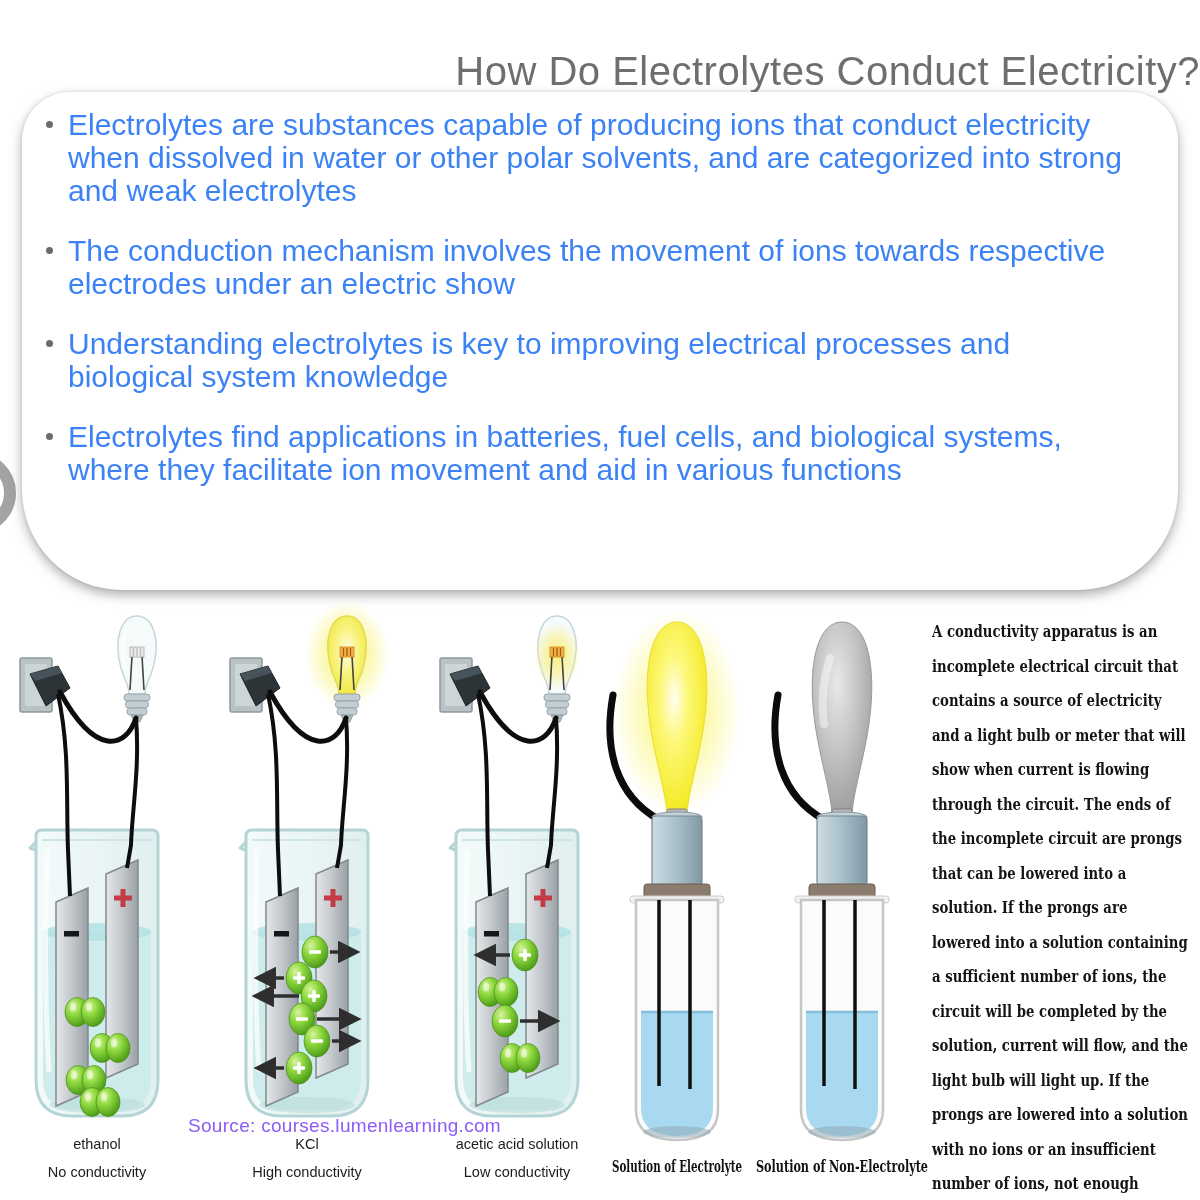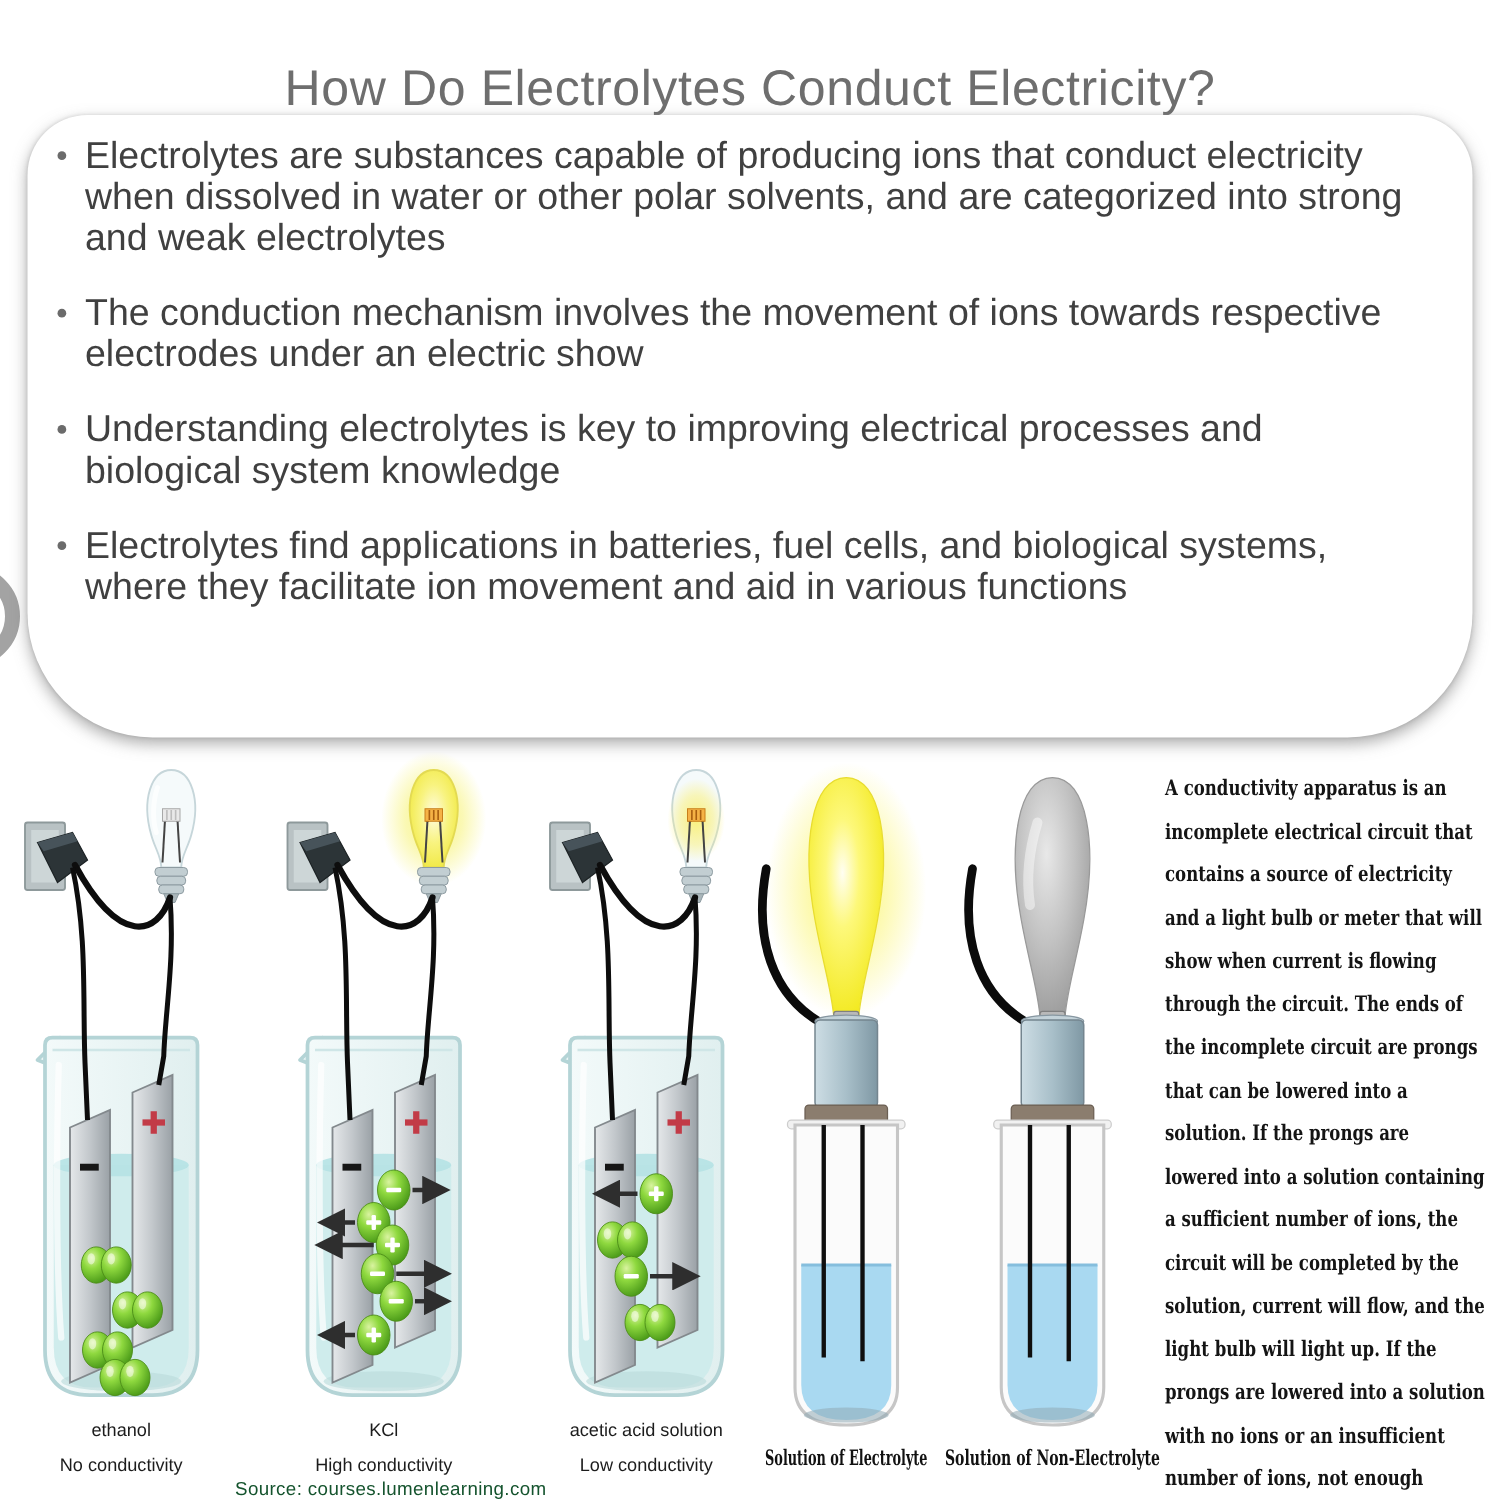--- a/index.html
+++ b/index.html
@@ -1,31 +1,31 @@
 <!DOCTYPE html>
 <html><head>
 <meta charset="utf-8">
 <style>
   html,body{margin:0;padding:0;background:#fff;}
   .stage{position:relative;width:1200px;height:1200px;background:#ffffff;overflow:hidden;
          font-family:"Liberation Sans",sans-serif;}
-  .title{position:absolute;top:22px;left:0;width:100%;text-align:center;
+  .title{position:absolute;top:22px;left:0;width:100%;text-align:right;
          font-size:40px;font-weight:400;color:#6e6e6e;letter-spacing:.5px;}
   .tail-ring{position:absolute;left:-66px;top:452px;width:82px;height:82px;border-radius:50%;
          background:#fff;border:12px solid #a3a3a3;box-sizing:border-box;}
   .bubble{position:absolute;left:22px;top:92px;width:1156px;height:498px;background:#ffffff;
          border-radius:48px 48px 100px 100px;
          box-shadow:0 5px 12px rgba(110,110,110,.55),0 0 3px rgba(170,170,170,.4);}
   .bullets{position:absolute;left:44px;top:108px;width:1096px;list-style:none;margin:0;padding:0;z-index:3;}
   .bullets li{position:relative;padding-left:24px;margin-bottom:27px;
-         font-size:30px;line-height:33px;color:#404040;}
+         font-size:30px;line-height:33px;color:#3b82f6;}
   .bullets li::before{content:"";position:absolute;left:2px;top:13px;width:7px;height:7px;
          border-radius:50%;background:#6b6b6b;}
-  .watermark{position:absolute;left:188px;top:1183px;z-index:1;font-size:15px;
-         color:#14532d;letter-spacing:.3px;}
+  .watermark{position:absolute;left:188px;top:1115px;z-index:1;font-size:19px;
+         color:#8b5cf6;letter-spacing:.3px;}
   .art{position:absolute;left:0;top:600px;z-index:2;}
   .apparatus-text{position:absolute;left:932px;top:614px;width:330px;z-index:3;
          font-family:"DejaVu Serif","Liberation Serif",serif;font-weight:700;
          font-size:17px;line-height:34.5px;color:#141414;
          transform:scaleX(.78);transform-origin:0 0;}
   .diagram-label{font-family:"Liberation Sans",sans-serif;font-size:14.5px;fill:#1c1c1c;}
   .tube-label{font-family:"DejaVu Serif","Liberation Serif",serif;font-weight:700;font-size:17px;fill:#111;}
 </style>
 </head>
 <body>

